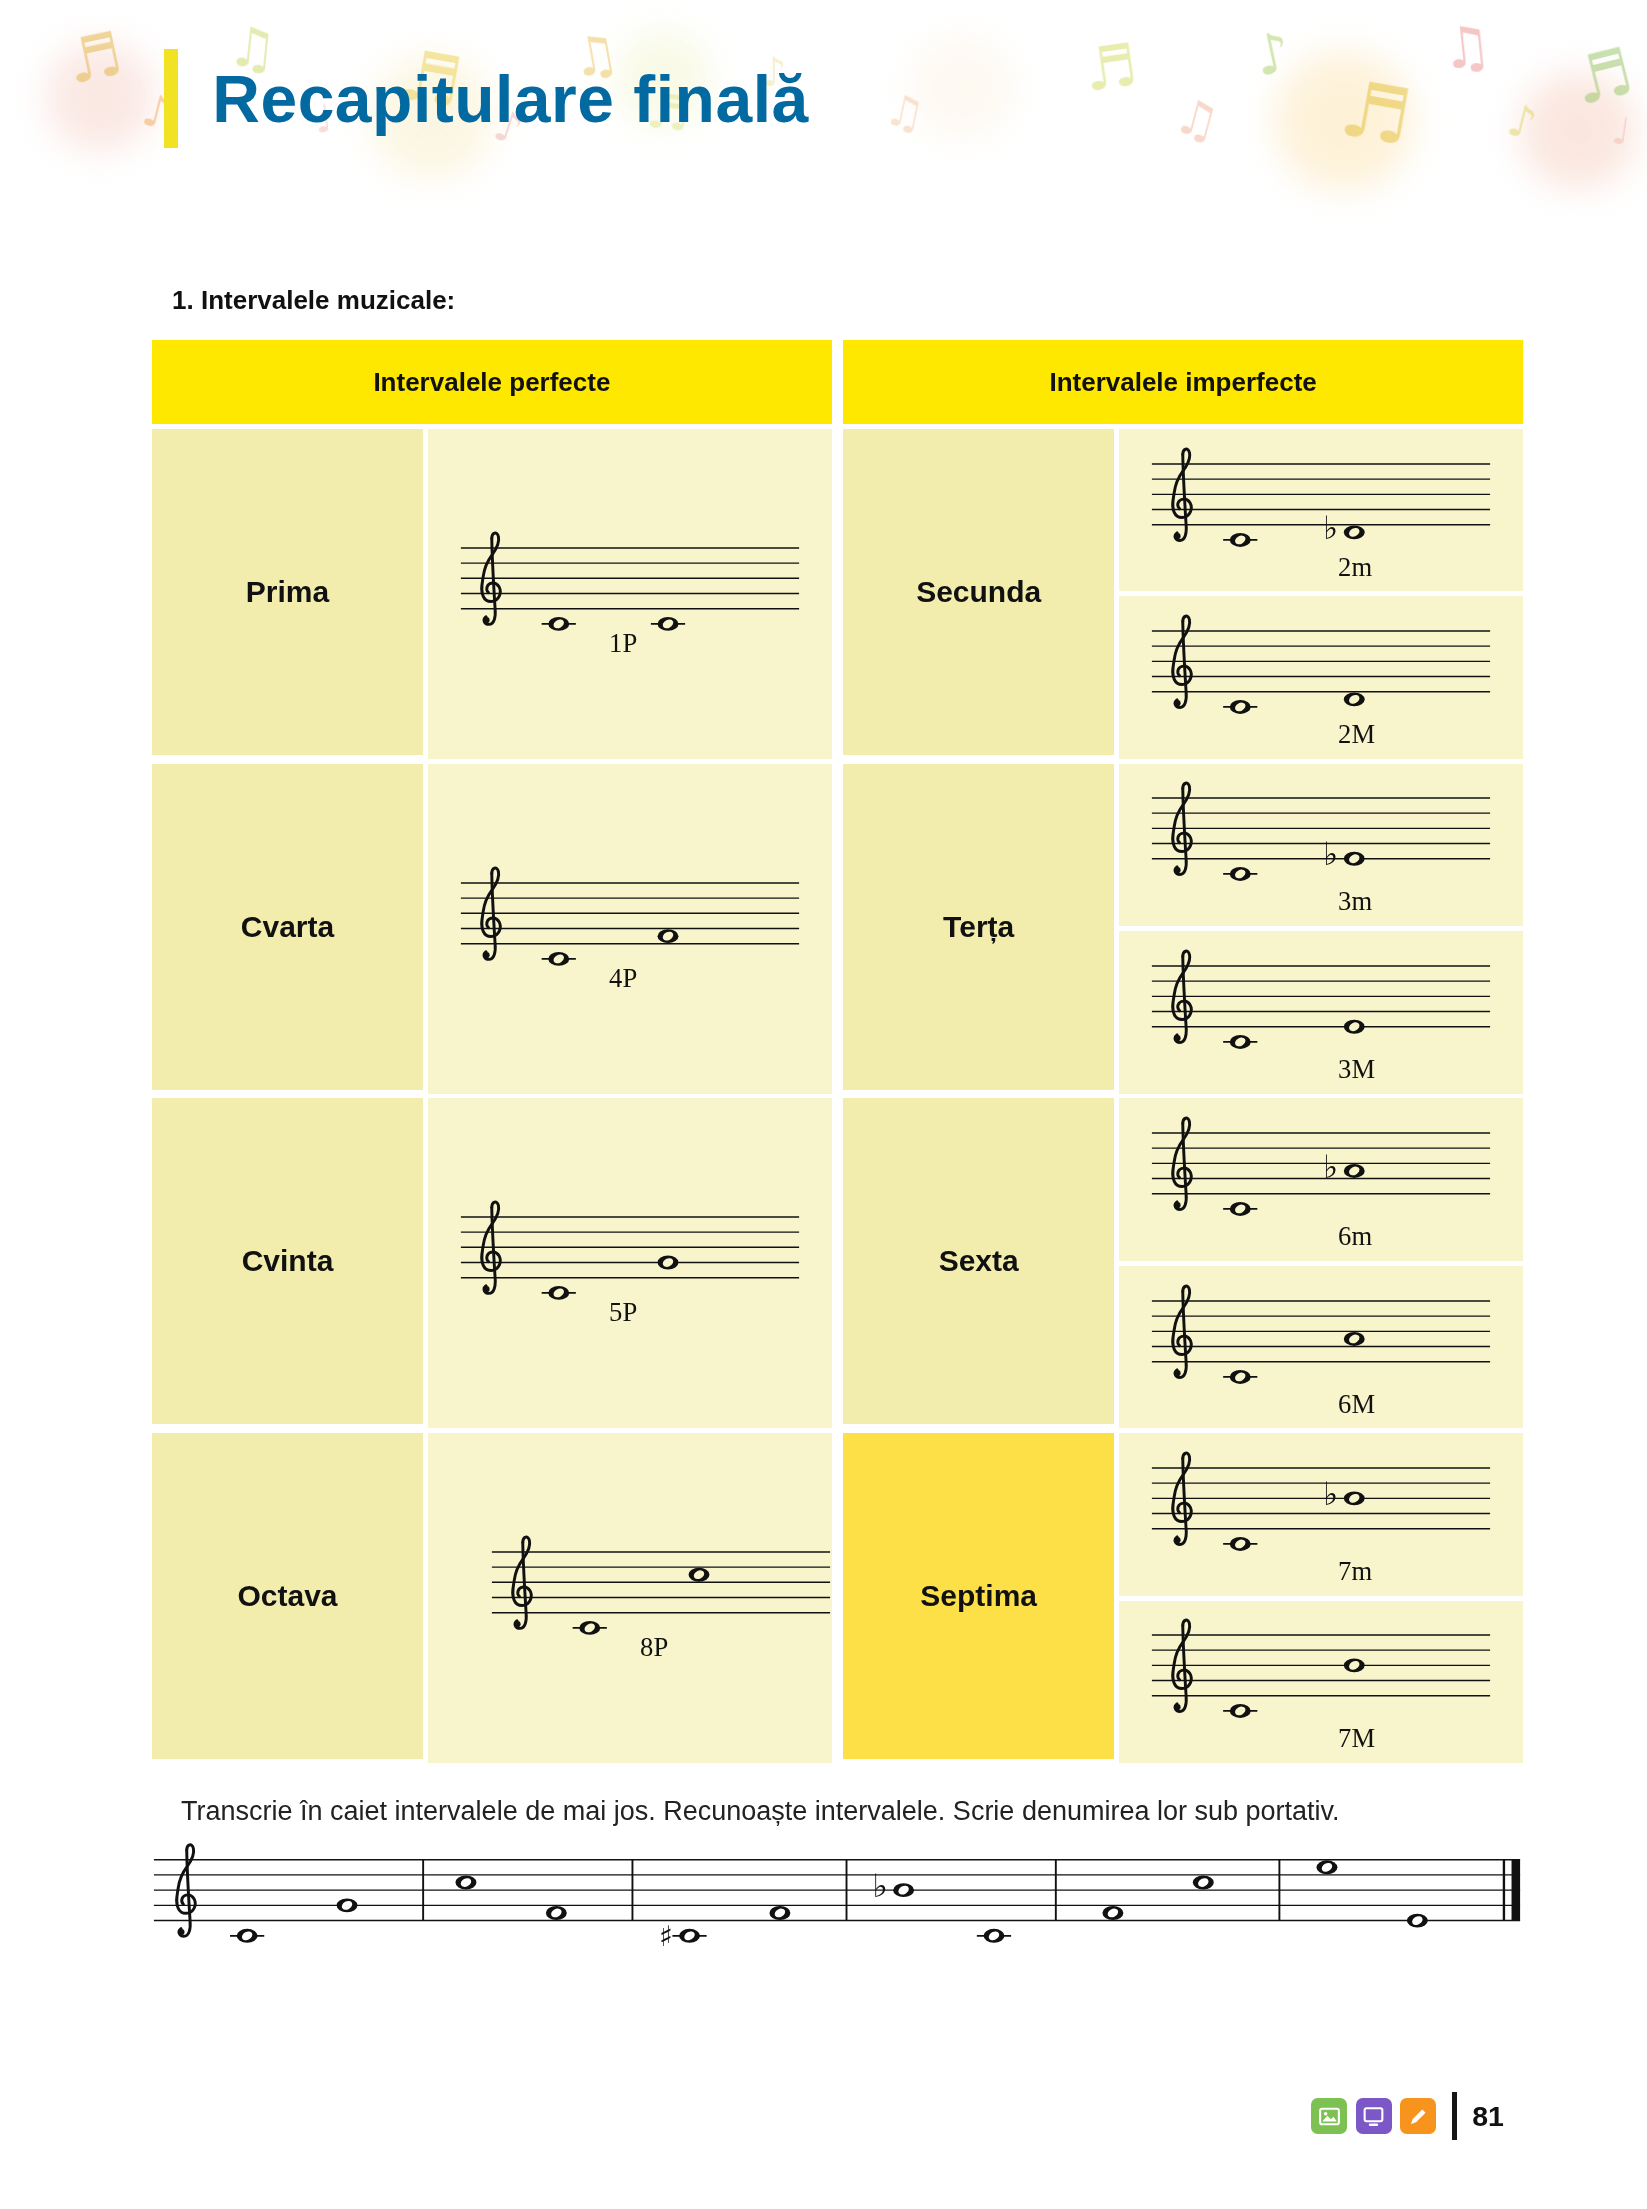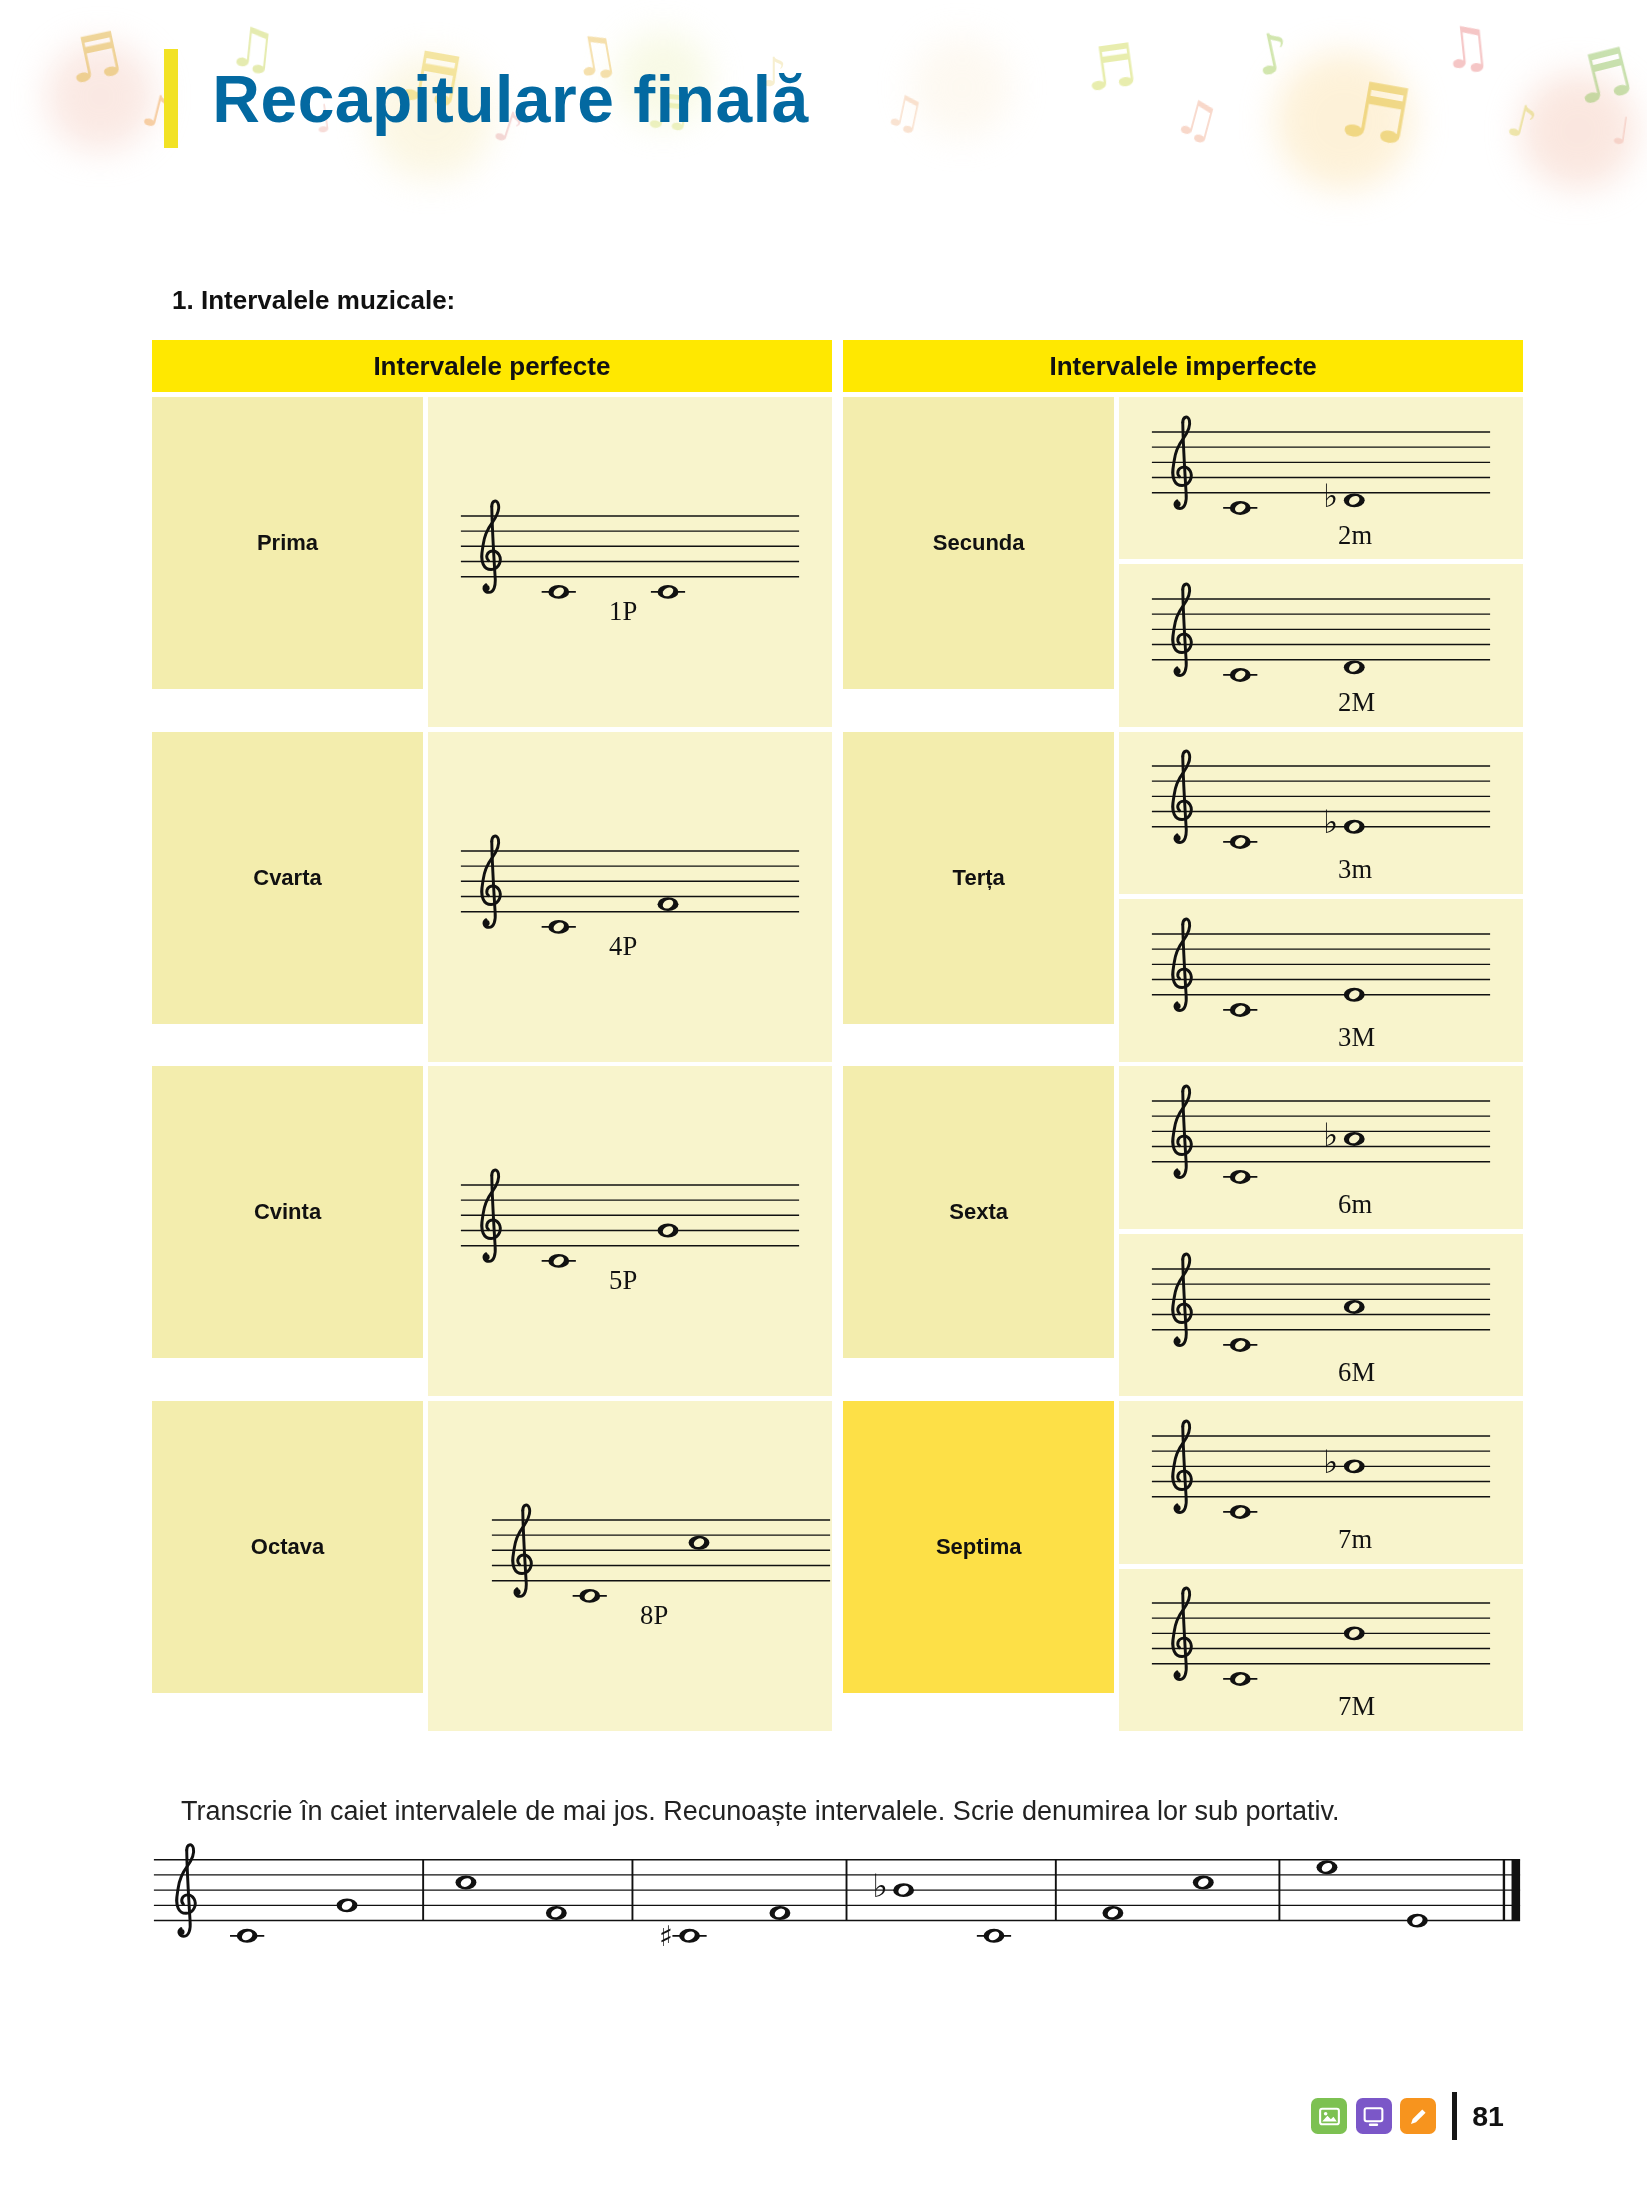--- a/index.html
+++ b/index.html
@@ -15,24 +15,24 @@
   .blob { filter:blur(17px); }
   .title-row { position:absolute; top:49px; left:164px; display:flex; align-items:center; gap:34px; z-index:2; }
   .title-bar { width:14.3px; height:99px; }
   h1.title { font-size:66px; font-weight:700; color:#0369a1; letter-spacing:0.5px; }
 
   .section-heading { position:absolute; left:172px; top:285px; font-size:26px; font-weight:700; color:#111; }
 
   
   .table { position:absolute; left:152px; top:340px; display:flex; gap:11.4px; z-index:2; }
   .half { display:grid; grid-template-columns:271px 404px; gap:4.8px; }
-  .th { grid-column:1/3; height:52px; display:flex; align-items:center; justify-content:center;
+  .th { grid-column:1/3; height:84px; display:flex; align-items:center; justify-content:center;
         font-weight:700; font-size:26px; color:#111; }
   .cell { display:flex; align-items:center; justify-content:center; }
-  .label { height:292px; font-weight:700; font-size:22px; color:#111; }
+  .label { height:326px; font-weight:700; font-size:30px; color:#111; }
   .staffcell { height:330px; }
   .substack { display:flex; flex-direction:column; gap:4.8px; height:330px; }
   .sub { flex:1; display:flex; align-items:center; justify-content:center; }
 
   .instruction { position:absolute; left:181px; top:1796px; font-size:27px; color:#222; z-index:2; }
   .exercise { position:absolute; left:152px; top:1831px; z-index:2; }
 
   
   .footer { position:absolute; left:1311px; top:2092px; display:flex; align-items:center; z-index:2; }
   .ficons { display:flex; align-items:center; }

